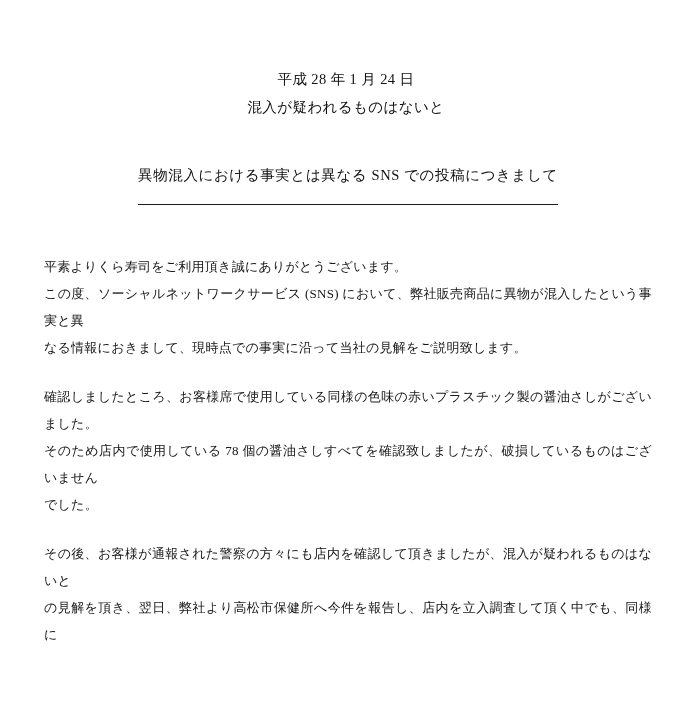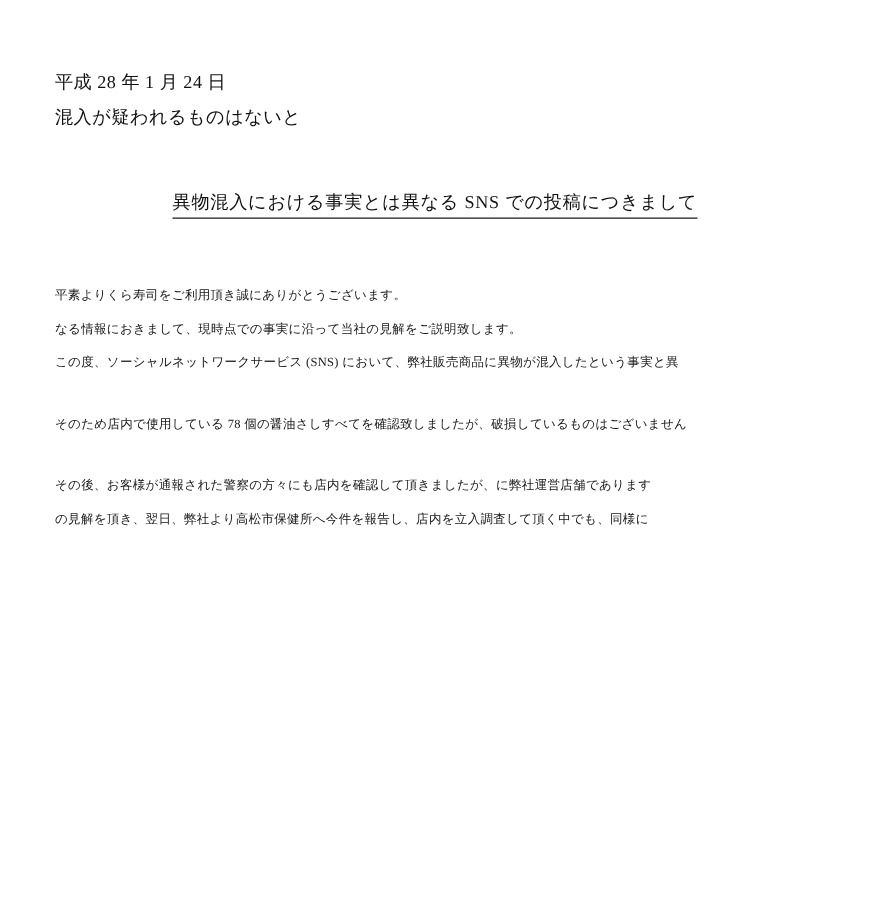--- a/index.html
+++ b/index.html
@@ -16,49 +16,49 @@
   }
   .page {
     position: relative;
     width: 700px;
     height: 727px;
     box-sizing: border-box;
     padding: 44px 48px 0 44px;
     background: #ffffff;
   }
   .header-block {
-    text-align: left;
-    margin-top: 8px;
+    text-align: center;
+    margin-top: 21px;
     margin-right: 4px;
   }
   .header-line {
     font-size: 14.5px;
     line-height: 28px;
     letter-spacing: 0.4px;
     color: #111;
     white-space: nowrap;
   }
   .title-wrap {
     margin-top: 44px;
     text-align: center;
   }
   .doc-title {
     display: inline-block;
     font-size: 14.5px;
     letter-spacing: 0.6px;
     border-bottom: 1px solid #1a1a1a;
-    padding-bottom: 2px;
+    padding-bottom: 19px;
     line-height: 20px;
     color: #111;
   }
   .body-block {
     margin-top: 48px;
   }
   .para {
-    font-size: 10px;
+    font-size: 13px;
     line-height: 27px;
     letter-spacing: 0.25px;
     text-align: justify;
     text-justify: inter-ideograph;
     color: #161616;
     margin: 0 0 22px 0;
   }
   .para:last-child {
     margin-bottom: 0;
   }
@@ -76,32 +76,34 @@
     <div class="header-line">混入が疑われるものはないと</div>
   </div>
 
   <div class="title-wrap">
     <span class="doc-title">異物混入における事実とは異なる SNS での投稿につきまして</span>
   </div>
 
   <div class="body-block">
     <p class="para">
       <span class="line">平素よりくら寿司をご利用頂き誠にありがとうございます。</span>
+      <span class="line">この度、ソーシャルネットワークサービス (SNS) において、弊社販売商品に異物が混入したという事実と異</span>
       <span class="line">なる情報におきまして、現時点での事実に沿って当社の見解をご説明致します。</span>
-      <span class="line">この度、ソーシャルネットワークサービス (SNS) において、弊社販売商品に異物が混入したという事実と異</span>
     </p>
 
     <p class="para">
     </p>
 
     <p class="para">
+      <span class="line">確認しましたところ、お客様席で使用している同様の色味の赤いプラスチック製の醤油さしがございました。</span>
       <span class="line">そのため店内で使用している 78 個の醤油さしすべてを確認致しましたが、破損しているものはございません</span>
+      <span class="line">でした。</span>
     </p>
 
     <p class="para">
-      <span class="line">その後、お客様が通報された警察の方々にも店内を確認して頂きましたが、に弊社運営店舗であります</span>
+      <span class="line">その後、お客様が通報された警察の方々にも店内を確認して頂きましたが、混入が疑われるものはないと</span>
       <span class="line">の見解を頂き、翌日、弊社より高松市保健所へ今件を報告し、店内を立入調査して頂く中でも、同様に</span>
 
     </p>
 
   </div>
 
 </div>
 
 </body></html>

